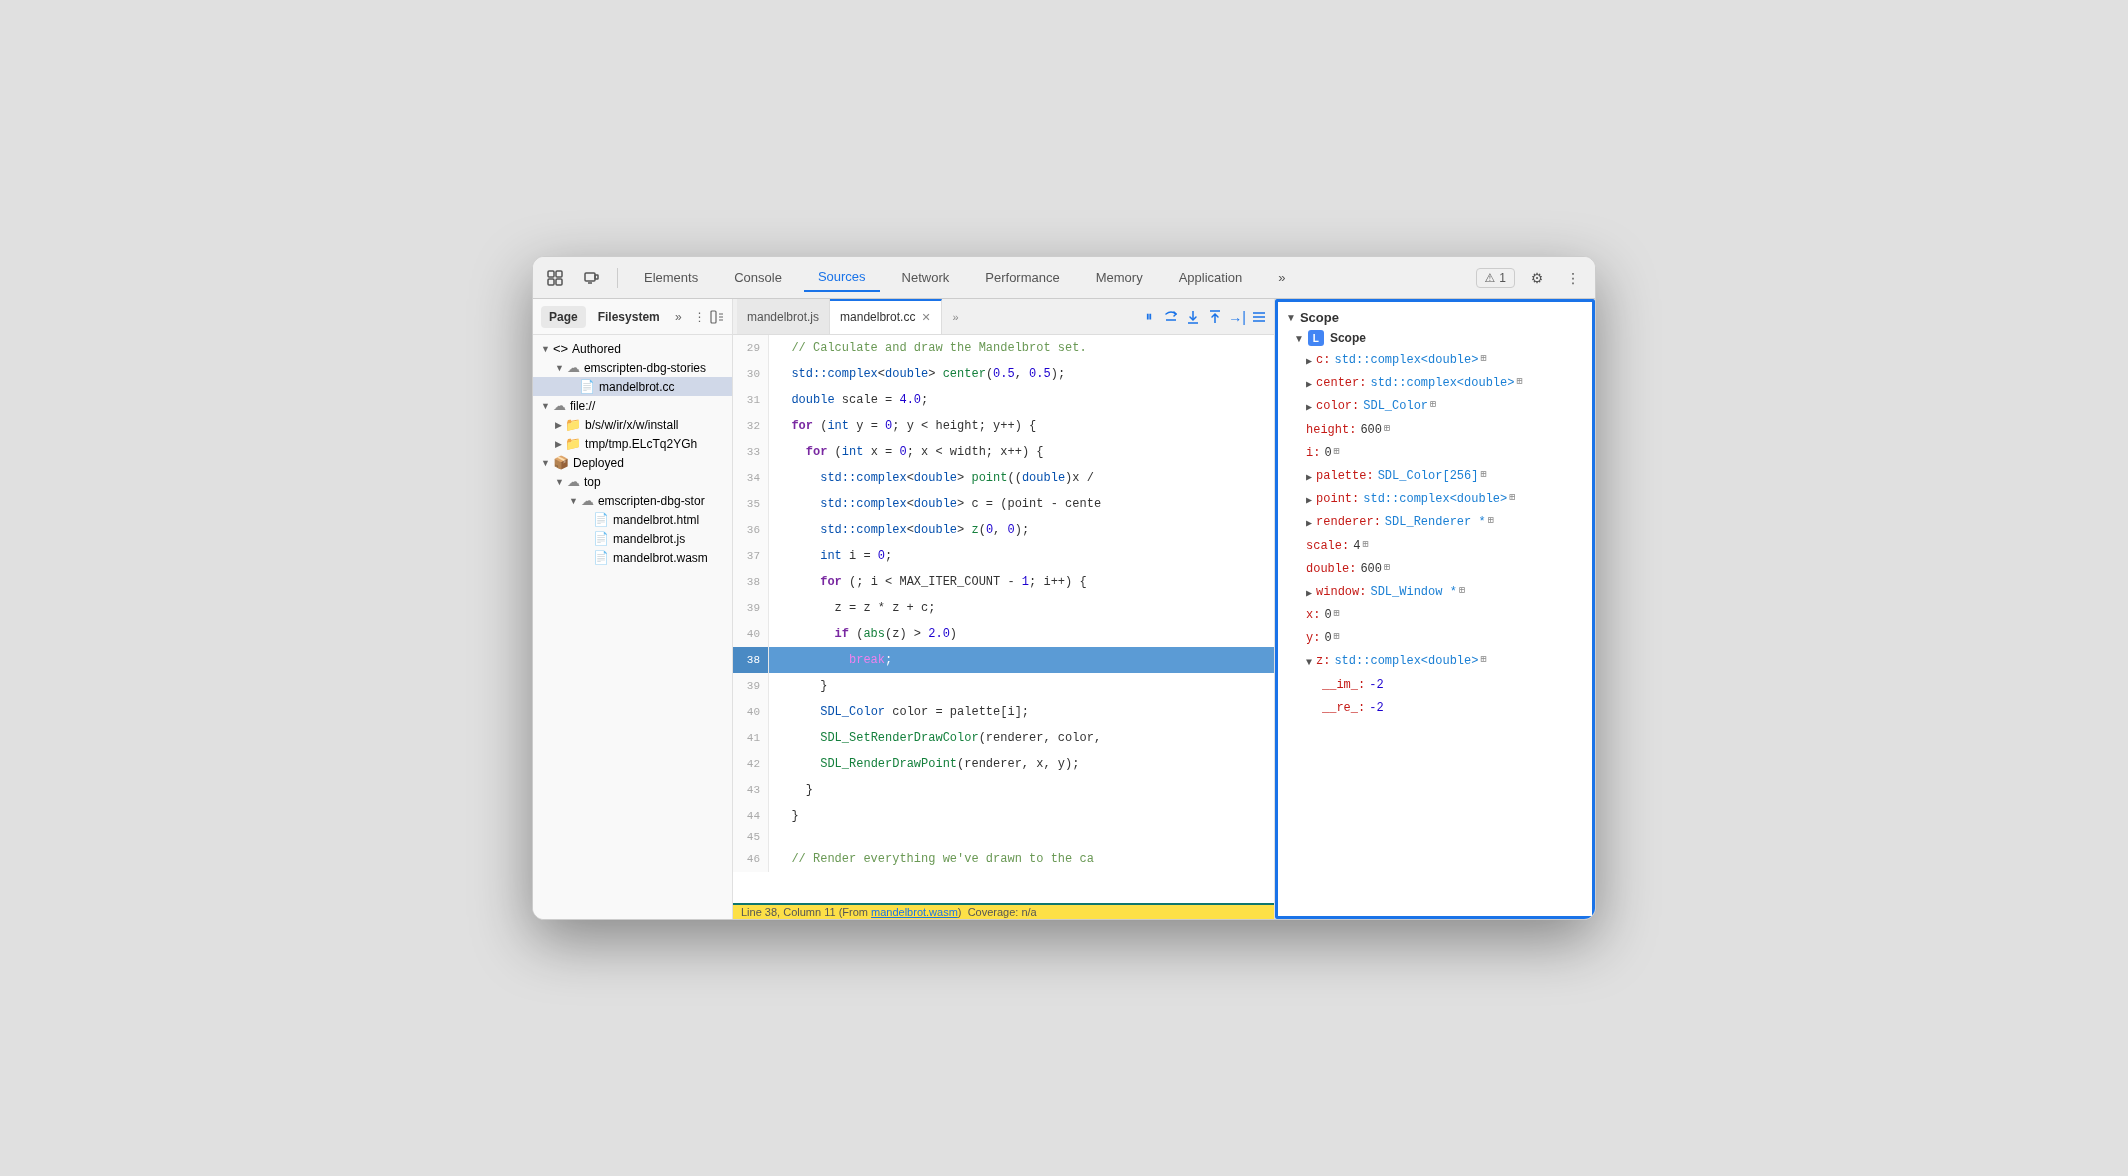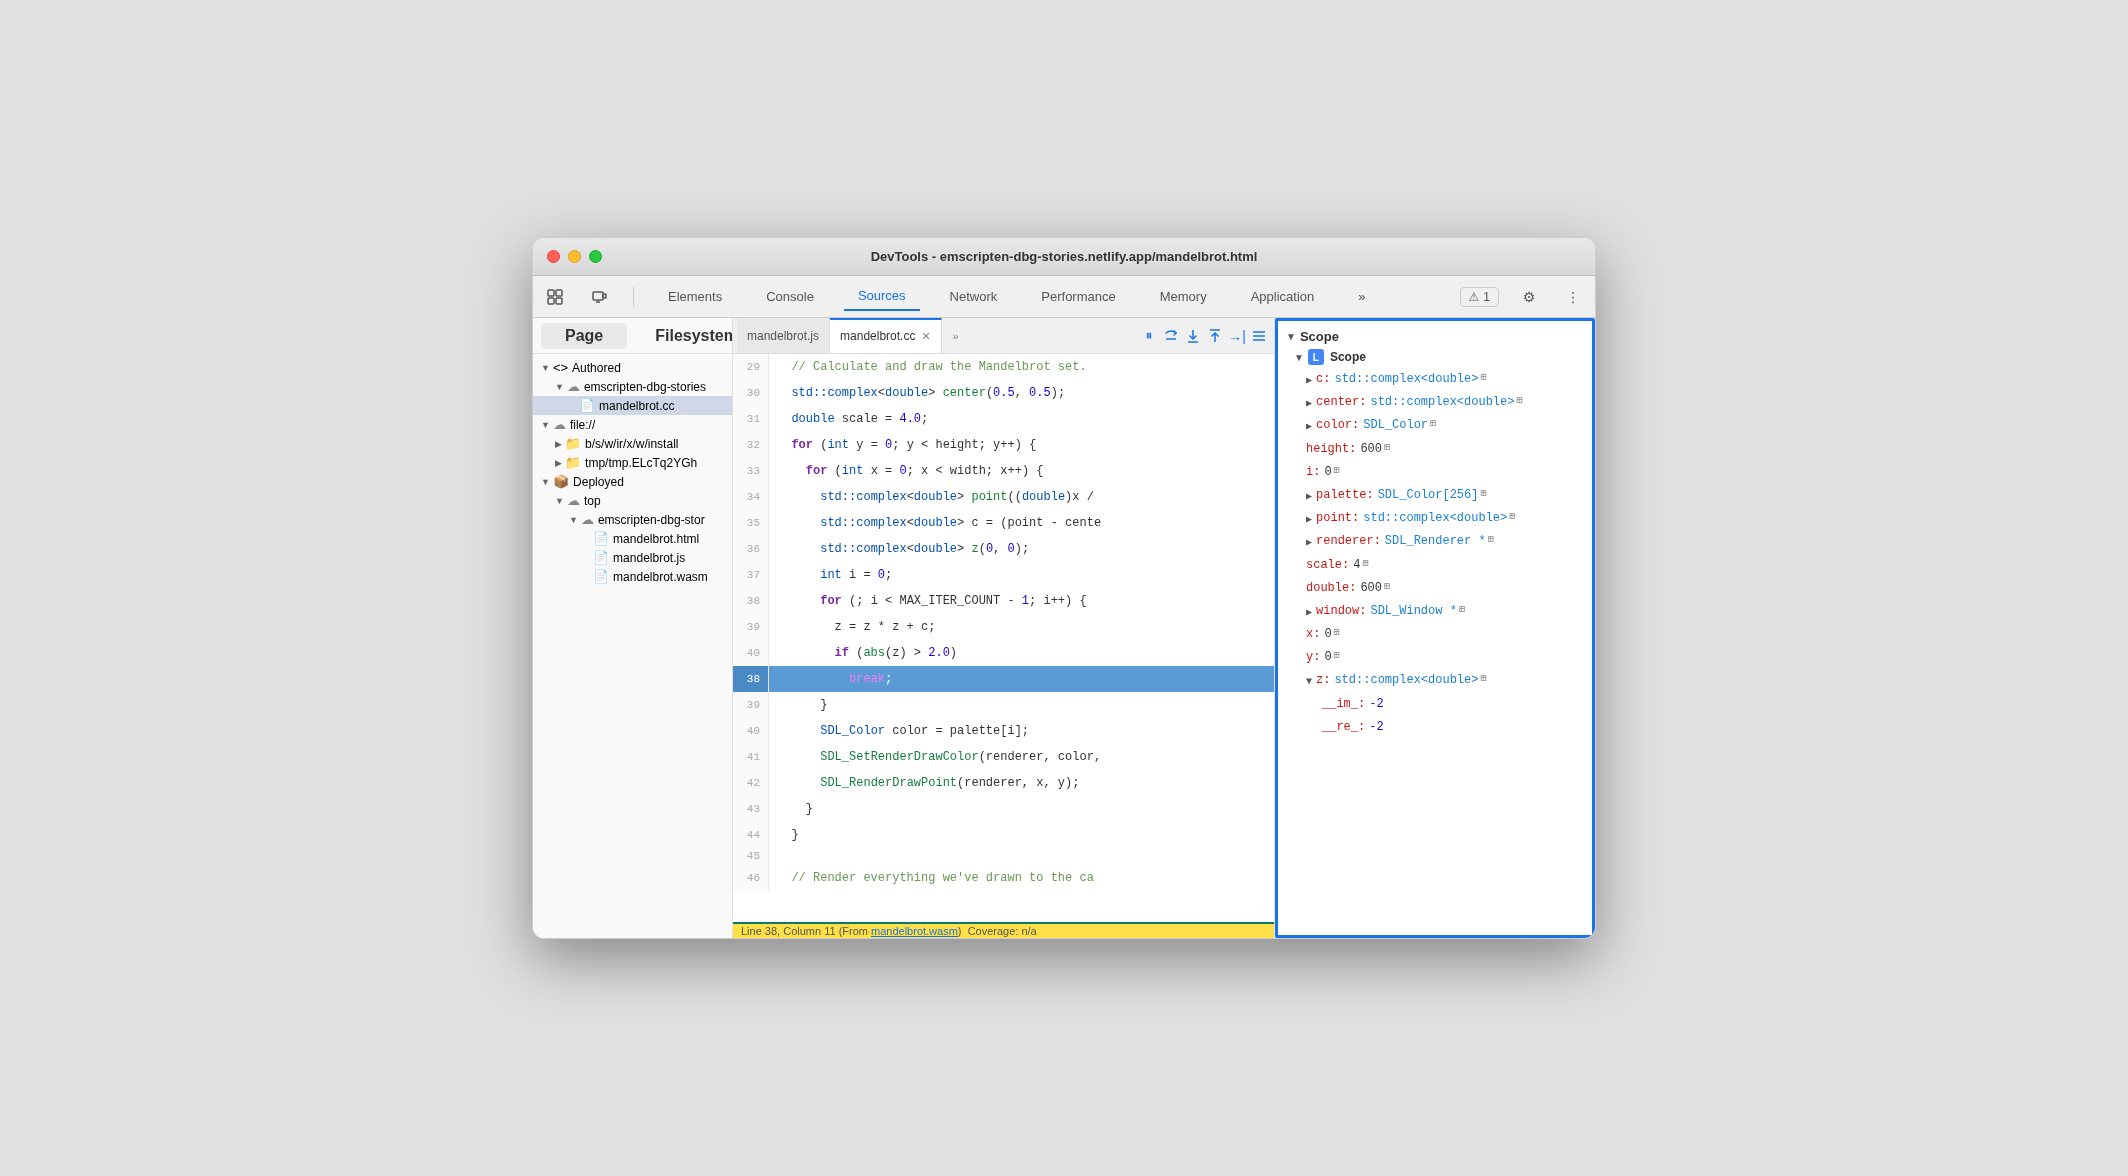--- a/index.html
+++ b/index.html
@@ -40,21 +40,21 @@
     .btn-maximize { width: 13px; height: 13px; border-radius: 50%; background: #28c840; border: 1px solid #1aab29; }
     .titlebar-title { font-size: 13px; font-weight: 600; color: #333; }
     
     .toolbar {
       background: #f0f0f0;
       border-bottom: 1px solid #ccc;
       display: flex;
       align-items: center;
       height: 42px;
       padding: 0 8px;
-      gap: 16px;
+      gap: 8px;
     }
     .toolbar-icon {
       width: 28px; height: 28px;
       display: flex; align-items: center; justify-content: center;
       color: #555; font-size: 14px; cursor: pointer; border-radius: 4px;
     }
     .toolbar-sep { width: 1px; height: 20px; background: #ccc; margin: 0 4px; }
     .toolbar-tab {
       padding: 6px 14px;
       font-size: 13px;
@@ -90,24 +90,24 @@
     }
     .sidebar-toolbar {
       display: flex;
       align-items: center;
       padding: 4px 8px;
       border-bottom: 1px solid #e0e0e0;
       gap: 4px;
       height: 36px;
     }
     .sidebar-tab {
-      font-size: 16px;
+      font-size: 12px;
       font-weight: 600;
       color: #333;
-      padding: 4px 24px;
+      padding: 4px 8px;
       cursor: pointer;
     }
     .sidebar-tab.active {
       background: #e8e8e8;
       border-radius: 4px;
     }
     .sidebar-icon {
       width: 20px; height: 20px;
       display: flex; align-items: center; justify-content: center;
       color: #666; font-size: 12px; cursor: pointer;
@@ -295,28 +295,20 @@
       line-height: 1.6;
     }
     .scope-subvar .var-name { color: #c41a16; margin-right: 4px; }
     .scope-subvar .var-val { color: #1c00cf; }
   </style>
 </head>
 <body>
 
 <div class="window">
 
-  <div class="titlebar">
-    <div class="titlebar-buttons">
-      <div class="btn-close"></div>
-      <div class="btn-minimize"></div>
-      <div class="btn-maximize"></div>
-    </div>
-    <span class="titlebar-title">DevTools - emscripten-dbg-stories.netlify.app/mandelbrot.html</span>
-  </div>
 
   <div class="toolbar">
     <div class="toolbar-icon">
       <svg width="16" height="16" viewBox="0 0 16 16" fill="none">
         <rect x="1" y="1" width="6" height="6" rx="1" stroke="#555" stroke-width="1.5"></rect>
         <rect x="9" y="1" width="6" height="6" rx="1" stroke="#555" stroke-width="1.5"></rect>
         <rect x="1" y="9" width="6" height="6" rx="1" stroke="#555" stroke-width="1.5"></rect>
         <rect x="9" y="9" width="6" height="6" rx="1" stroke="#555" stroke-width="1.5"></rect>
       </svg>
     </div>

